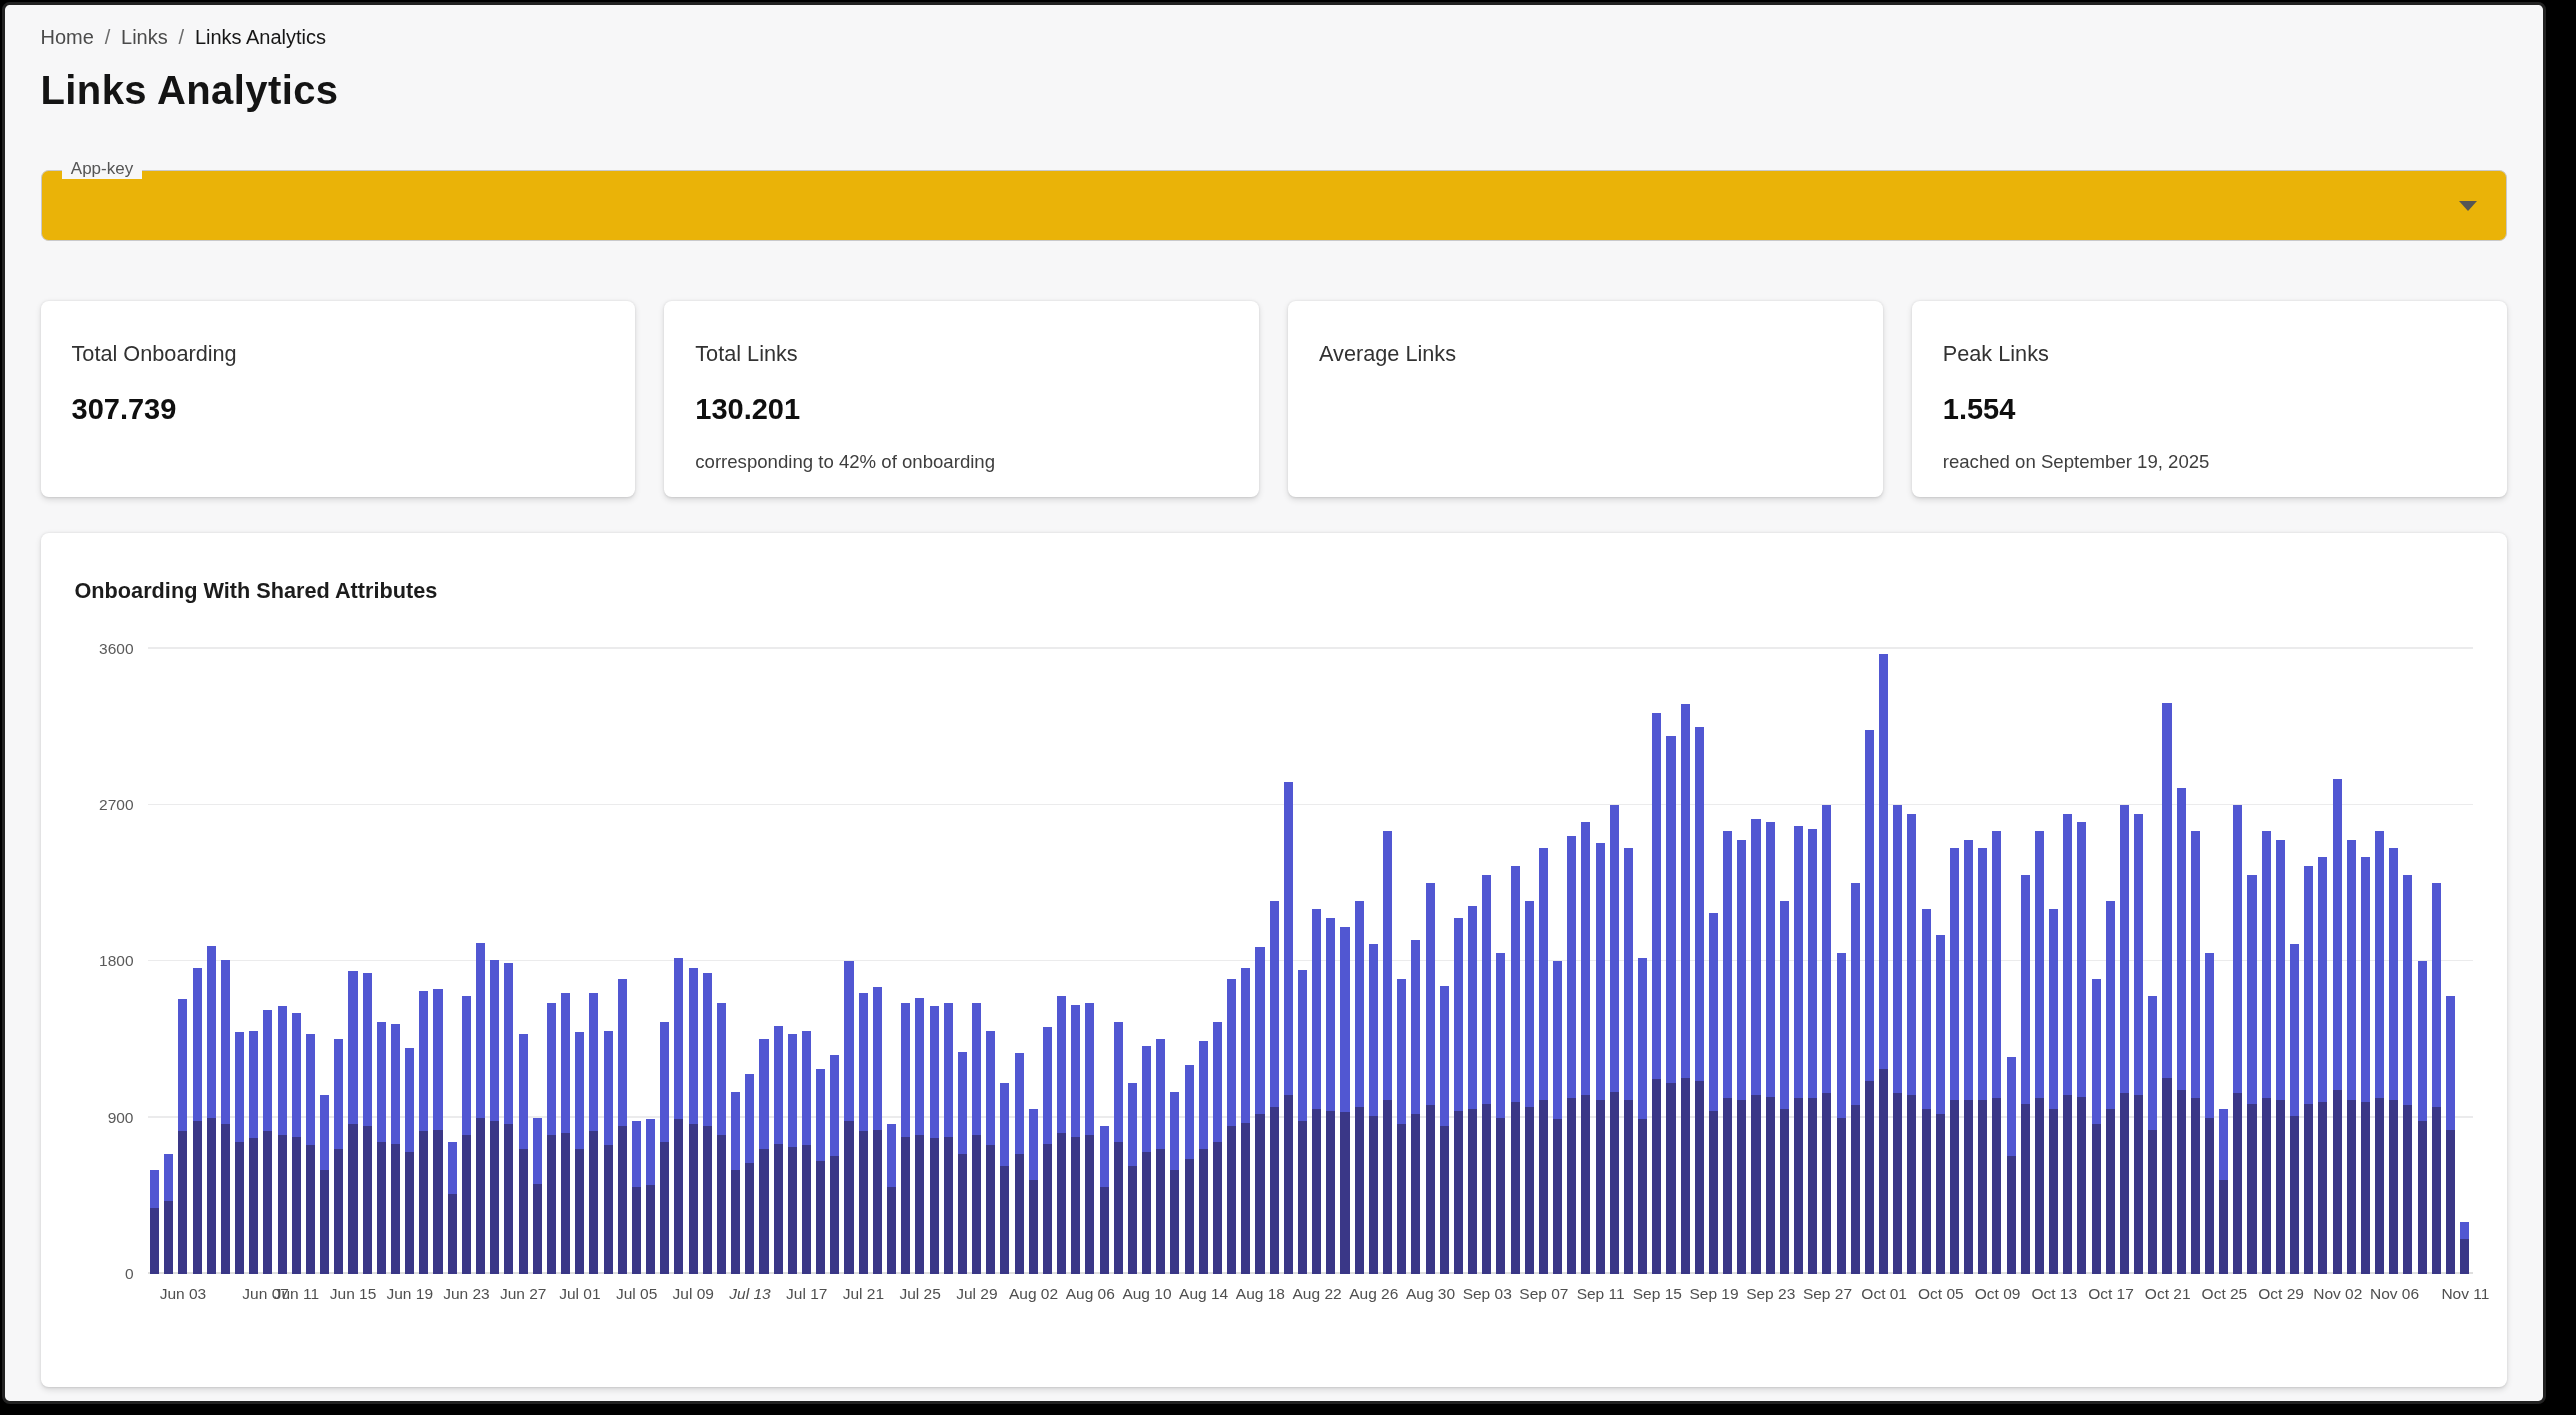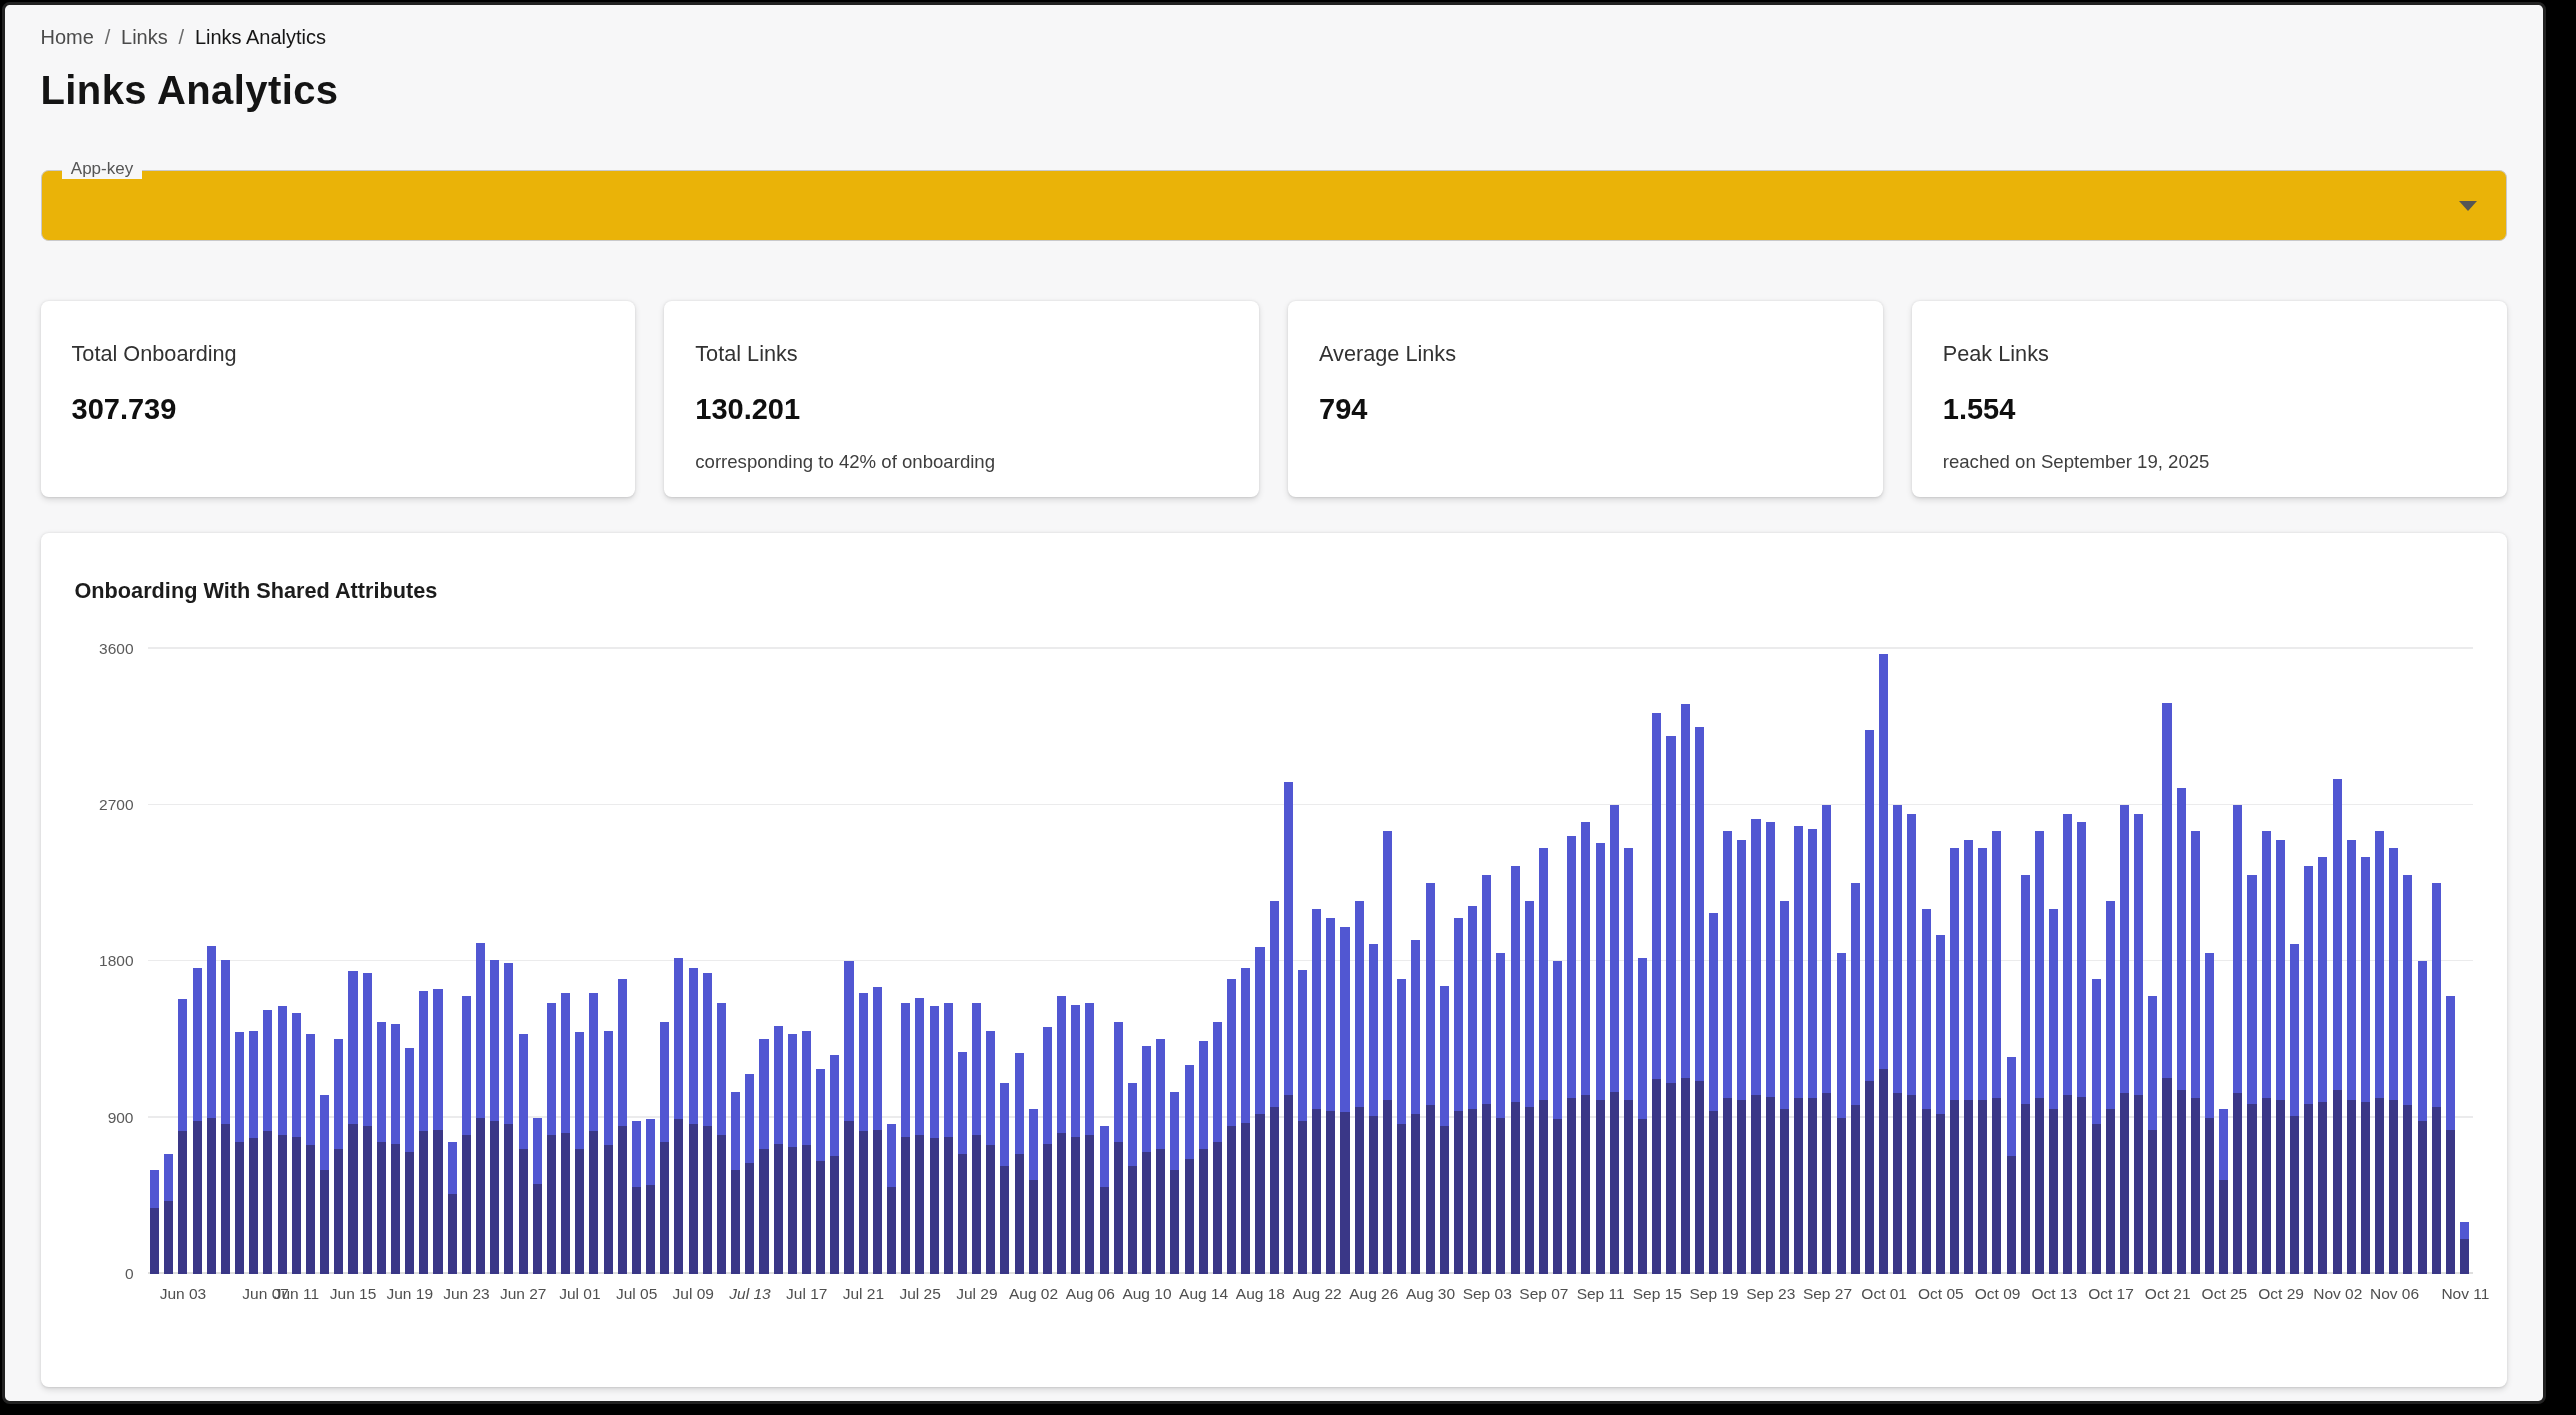--- a/index.html
+++ b/index.html
@@ -100,21 +100,20 @@
         <div class="stat-value">307.739</div>
         <div class="stat-sub"></div>
       </div>
       <div class="card stat-card">
         <div class="stat-label">Total Links</div>
         <div class="stat-value">130.201</div>
         <div class="stat-sub">corresponding to 42% of onboarding</div>
       </div>
       <div class="card stat-card">
         <div class="stat-label">Average Links</div>
-        <div class="stat-value">794</div>
         <div class="stat-sub"></div>
       </div>
       <div class="card stat-card">
         <div class="stat-label">Peak Links</div>
         <div class="stat-value">1.554</div>
         <div class="stat-sub">reached on September 19, 2025</div>
       </div>
     </div>
 
     <div class="card chart-card">

